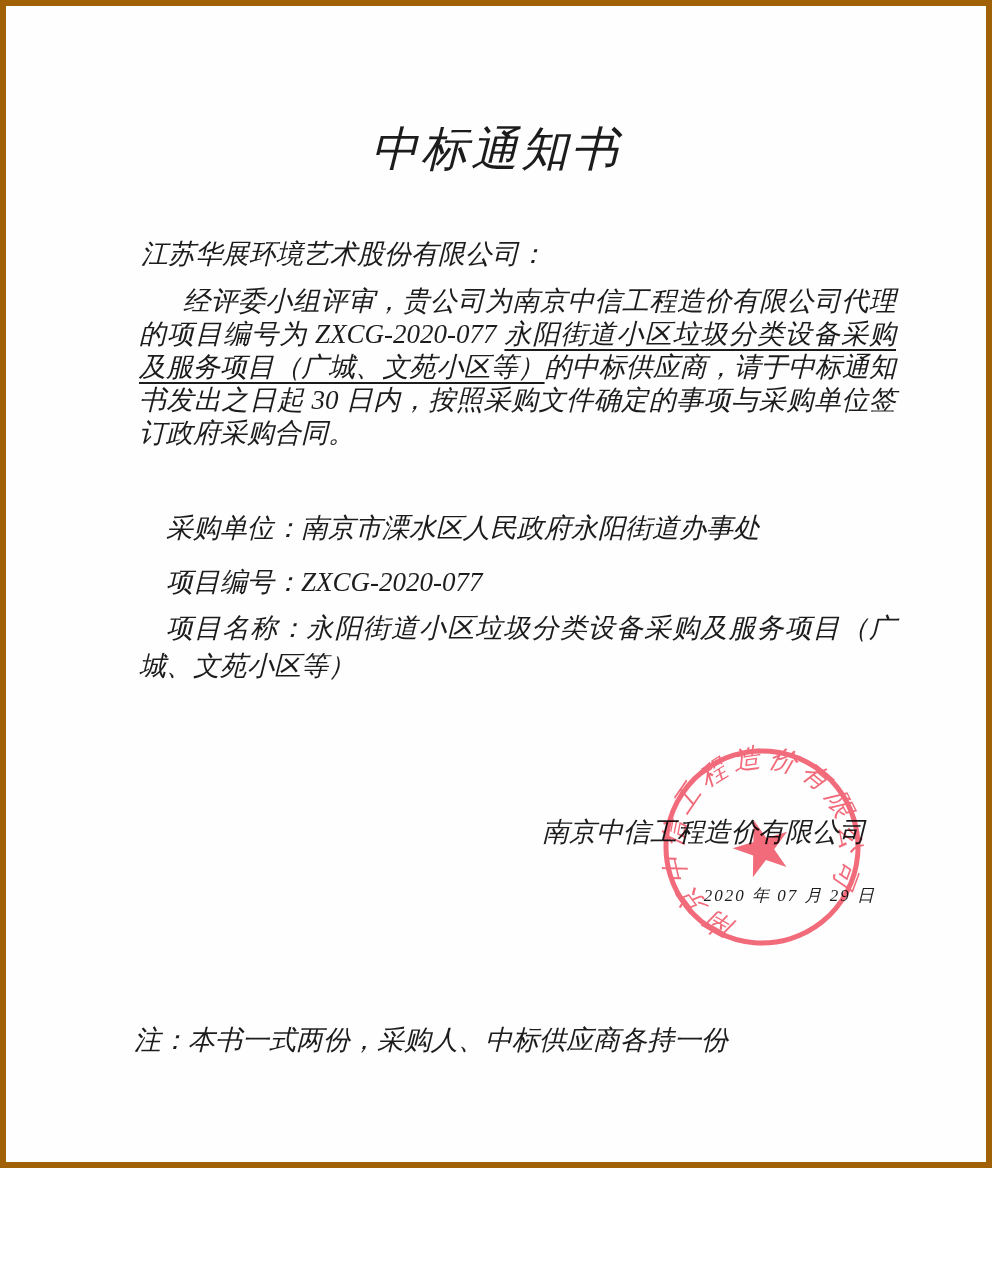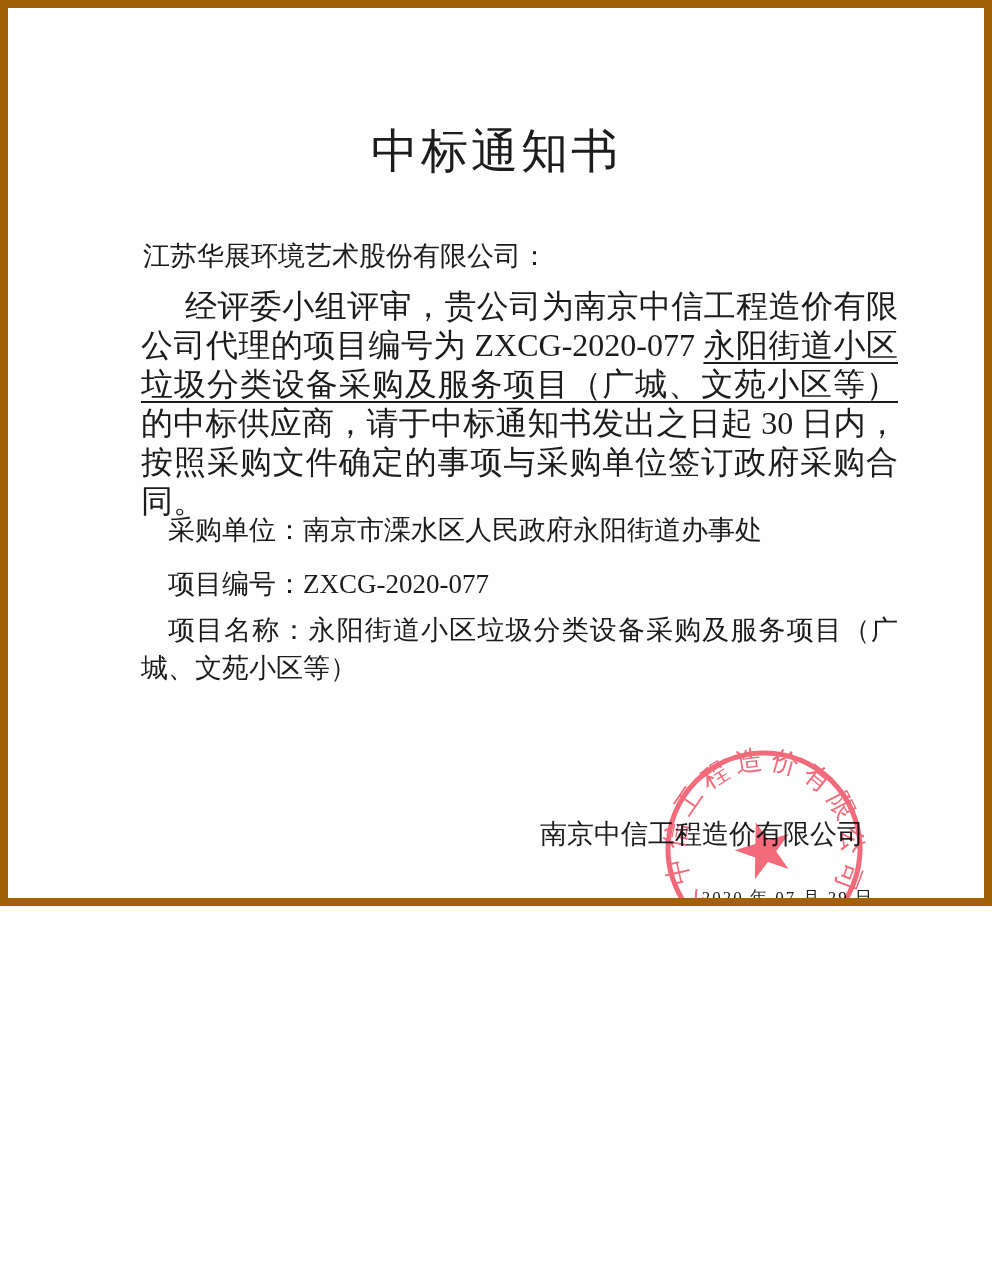--- a/index.html
+++ b/index.html
@@ -1,47 +1,48 @@
 <!DOCTYPE html>
 <html><head>
 <meta charset="utf-8">
 <style>
   html, body { margin: 0; padding: 0; background: #ffffff; }
   .page {
     position: relative;
     width: 992px;
-    height: 906px;
+    height: 1168px;
     box-sizing: border-box;
     background: #fefefe;
-    border: 8px solid #a16207;
+    border: 6px solid #a16207;
     font-family: "Liberation Serif", "DejaVu Serif", serif;
     color: #1c1c1c;
     overflow: hidden;
+    font-style: italic;
   }
   .title {
     position: absolute;
     top: 112px; left: 0;
     width: 100%;
     text-align: center;
     font-size: 47px;
     letter-spacing: 3px;
     font-weight: 400;
   }
   .addressee {
     position: absolute;
     left: 135px; top: 230px;
     font-size: 27px;
     white-space: nowrap;
   }
   .para {
     position: absolute;
     left: 133px; top: 279px;
     width: 757px;
-    font-size: 32px;
-    line-height: 39px;
+    font-size: 27px;
+    line-height: 33px;
     text-align: justify;
     text-indent: 44px;
   }
   .underlined {
     text-decoration: underline;
     text-underline-offset: 6px;
     text-decoration-thickness: 2px;
   }
   .info-intro {
     position: absolute;
@@ -106,20 +107,21 @@
 
   <div class="info-line info-number"><span>项目编号：</span><span>ZXCG-2020-077</span></div>
 
   <div class="info-line info-name"><span>项目名称：</span><span>永阳街道小区垃圾分类设备采购及服务项目（广城、文苑小区等）</span></div>
 
 
   <div class="sig-company">南京中信工程造价有限公司</div>
 
   <div class="sig-date">2020 年 07 月 29 日</div>
 
+  <div class="note">注：本书一式两份，采购人、中标供应商各持一份</div>
 
   <svg class="stamp" width="220" height="220" viewBox="0 0 220 220" aria-hidden="true">
     <g transform="rotate(-17 110 110)">
       <circle cx="110" cy="110" r="96" fill="none" stroke="currentColor" stroke-width="5"></circle>
       <path id="sealArc" d="M 64.1,175.5 A 80,80 0 1,1 155.9,175.5" fill="none"></path>
       <text font-size="27" letter-spacing="6" fill="currentColor">
         <textPath href="#sealArc" startOffset="0">南京中信工程造价有限公司</textPath>
       </text>
       <polygon fill="currentColor" points="110,82 116.8,102.7 138.5,102.7 121,115.6 127.6,136.3 110,123.5 92.4,136.3 99.1,115.6 81.5,102.7 103.2,102.7"></polygon>
     </g>

